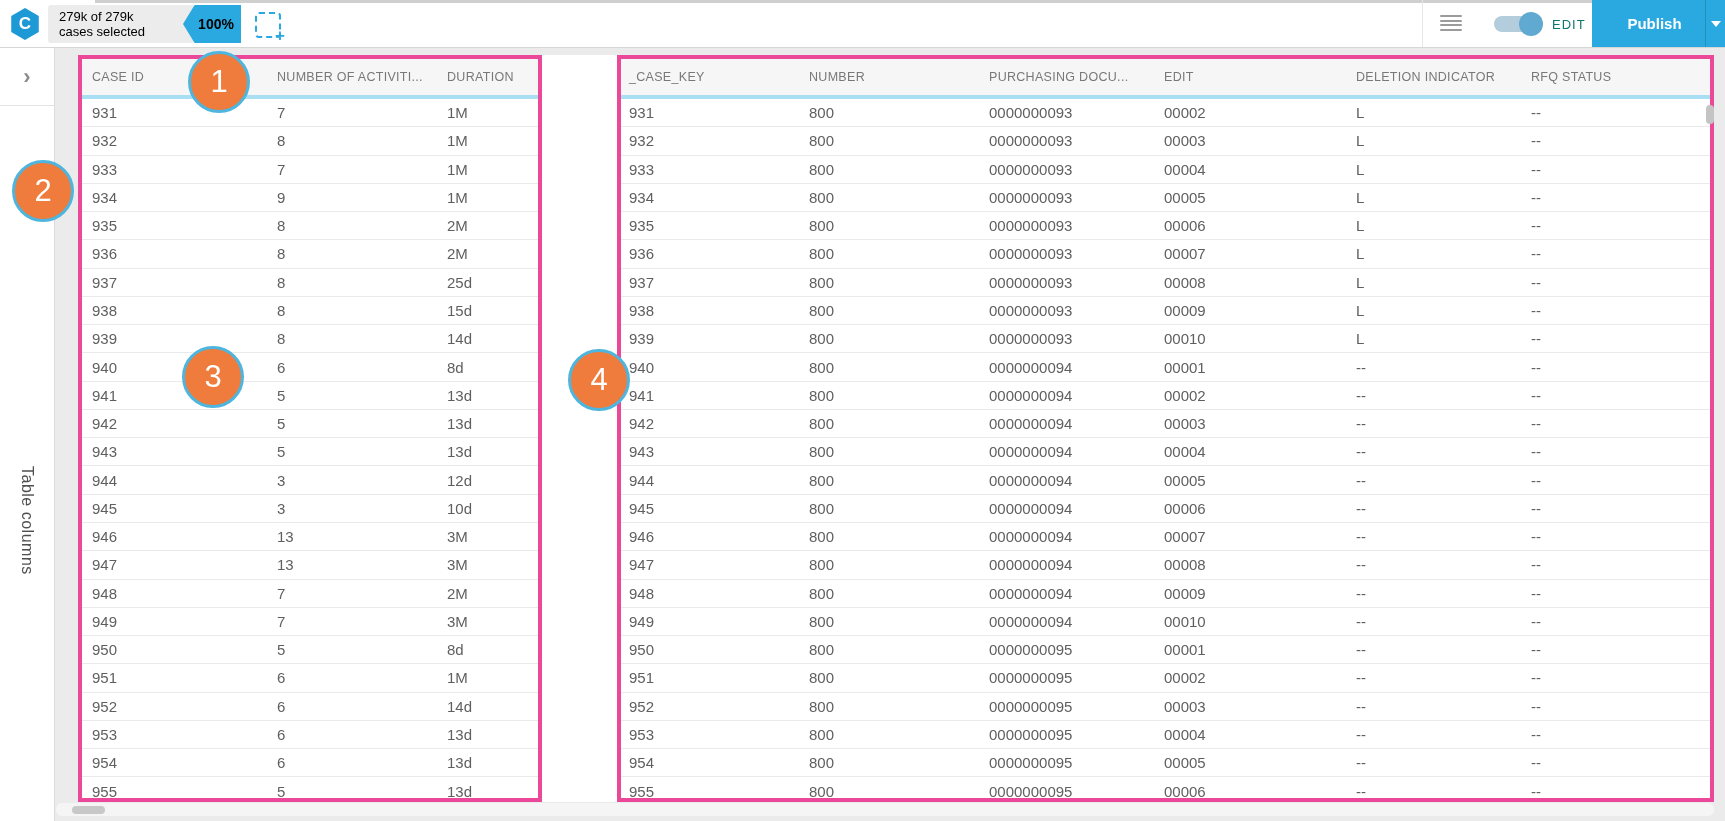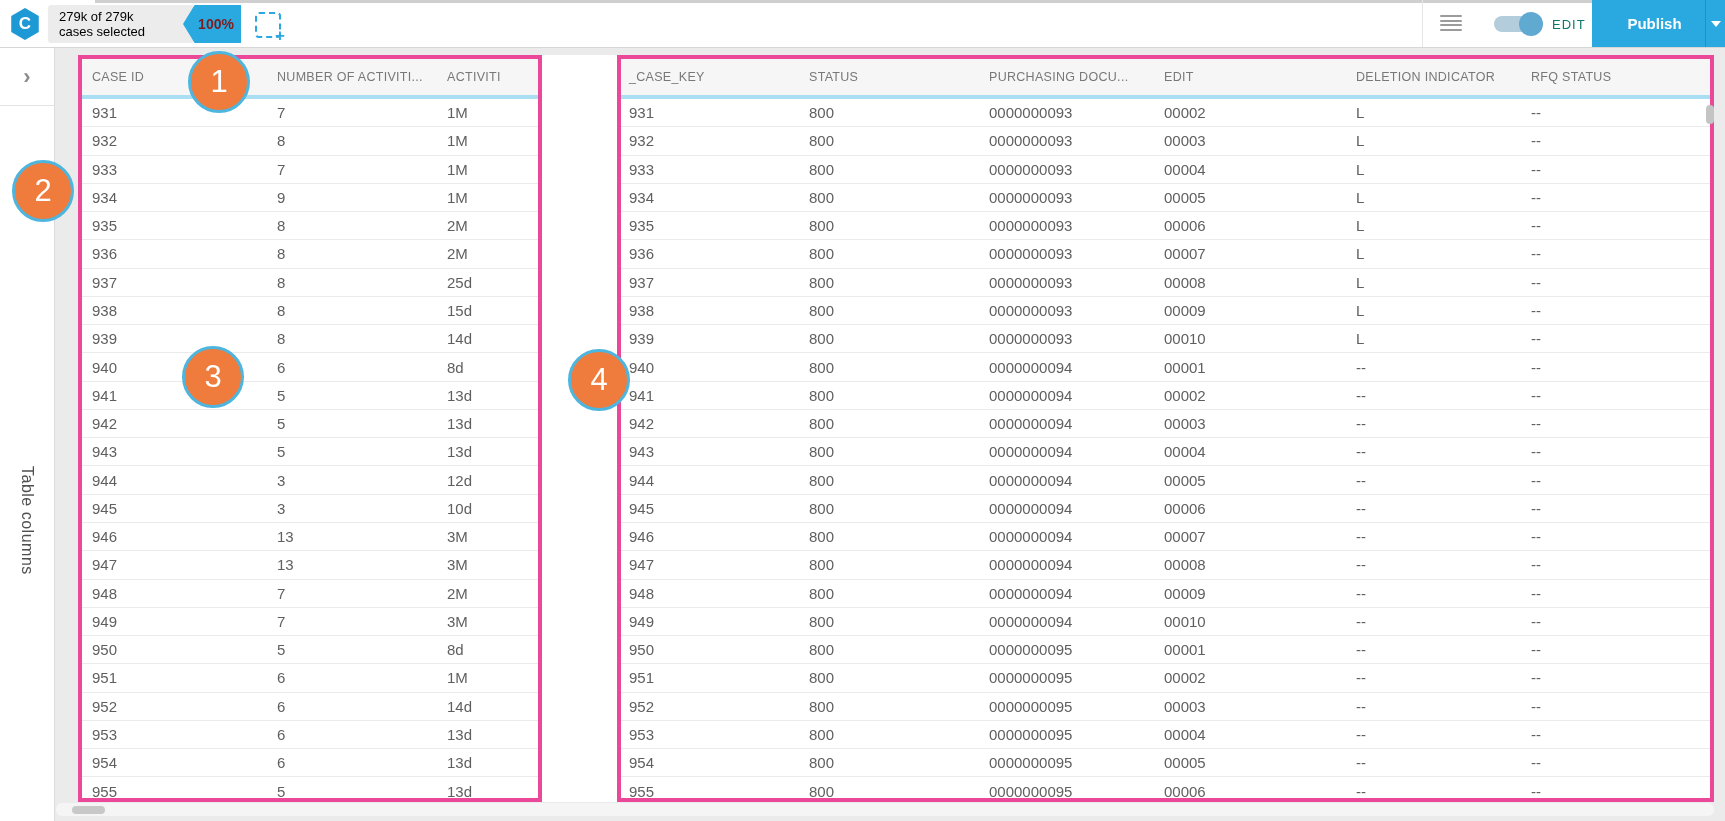--- a/index.html
+++ b/index.html
@@ -12,21 +12,21 @@
   
   .topbar{position:absolute;left:0;top:0;width:1725px;height:47px;background:#ffffff;border-bottom:1px solid #d6d6d6;}
   .top-edge{position:absolute;left:95px;top:0;width:1550px;height:3px;background:#cfcfcf;}
   .logo{position:absolute;left:9px;top:8px;width:32px;height:32px;background:#1d99d5;
         clip-path:polygon(50% 0%,93% 25%,93% 75%,50% 100%,7% 75%,7% 25%);
         color:#fff;font-weight:bold;font-size:17px;display:flex;align-items:center;justify-content:center;}
   .sel-chip{position:absolute;left:48px;top:5px;width:146px;height:38px;background:#ececec;border-radius:3px;
             color:#000000;font-size:13px;line-height:15px;display:flex;flex-direction:column;justify-content:center;padding-left:11px;box-sizing:border-box;}
   .pct-badge{position:absolute;left:183px;top:5px;width:58px;height:38px;background:#29a9e0;
              clip-path:polygon(0 50%,20% 0,100% 0,100% 100%,20% 100%);
-             color:#7f1d1d;font-weight:bold;font-size:14px;display:flex;align-items:center;justify-content:center;padding-left:8px;box-sizing:border-box;}
+             color:#000000;font-weight:bold;font-size:14px;display:flex;align-items:center;justify-content:center;padding-left:8px;box-sizing:border-box;}
   .sel-add{position:absolute;left:255px;top:12px;width:22px;height:22px;border:2px dashed #2aa9e0;border-radius:4px;}
   .sel-add .plus{position:absolute;right:-6px;bottom:-8px;color:#2aa9e0;font-size:17px;font-weight:bold;line-height:17px;}
   .tb-divider{position:absolute;left:1422px;top:0;width:1px;height:47px;background:#e6e6e6;}
   .hamburger{position:absolute;left:1440px;top:15px;width:22px;height:16px;display:flex;flex-direction:column;justify-content:space-between;cursor:pointer;}
   .hamburger i{display:block;height:2.4px;background:#9b9b9b;border-radius:1px;}
   .toggle{position:absolute;left:1494px;top:16px;width:46px;height:16px;background:#b3cddc;border-radius:9px;cursor:pointer;}
   .toggle .knob{position:absolute;right:-3px;top:-4px;width:24px;height:24px;border-radius:50%;background:#60a9d1;}
   .edit-label{position:absolute;left:1552px;top:17px;font-size:13px;color:#0f766e;letter-spacing:1px;}
   .publish-wrap{position:absolute;left:1592px;top:0;width:133px;height:47px;background:#29a9e0;display:flex;}
   .publish-btn{width:101px;height:47px;display:flex;align-items:center;justify-content:center;color:#fff;font-weight:bold;font-size:15px;cursor:pointer;padding-left:12px;}
@@ -104,21 +104,21 @@
     <span class="chevron">›</span>
   </div>
   <div class="sidebar-label">Table columns</div>
 </div>
 
 <div class="table-wrap">
   <div class="section frozen">
     <div class="thead" id="frozen-head">
         <div class="th">CASE ID</div>
         <div class="th">NUMBER OF ACTIVITI...</div>
-        <div class="th">ACTIVITI</div>
+        <div class="th">DURATION</div>
       </div>
     <div id="frozen-body">
         <div class="tr">
           <div class="td">931</div>
           <div class="td">7</div>
           <div class="td">1M</div>
         </div>
         <div class="tr">
           <div class="td">932</div>
           <div class="td">8</div>
@@ -237,21 +237,21 @@
         <div class="tr">
           <div class="td">955</div>
           <div class="td">5</div>
           <div class="td">13d</div>
         </div>
       </div>
   </div>
   <div class="section scroll">
     <div class="thead" id="scroll-head">
         <div class="th">_CASE_KEY</div>
-        <div class="th">STATUS</div>
+        <div class="th">NUMBER</div>
         <div class="th">PURCHASING DOCU...</div>
         <div class="th">EDIT</div>
         <div class="th">DELETION INDICATOR</div>
         <div class="th">RFQ STATUS</div>
         <div class="th">L</div>
       </div>
     <div id="scroll-body">
         <div class="tr">
           <div class="td">931</div>
           <div class="td">800</div>

